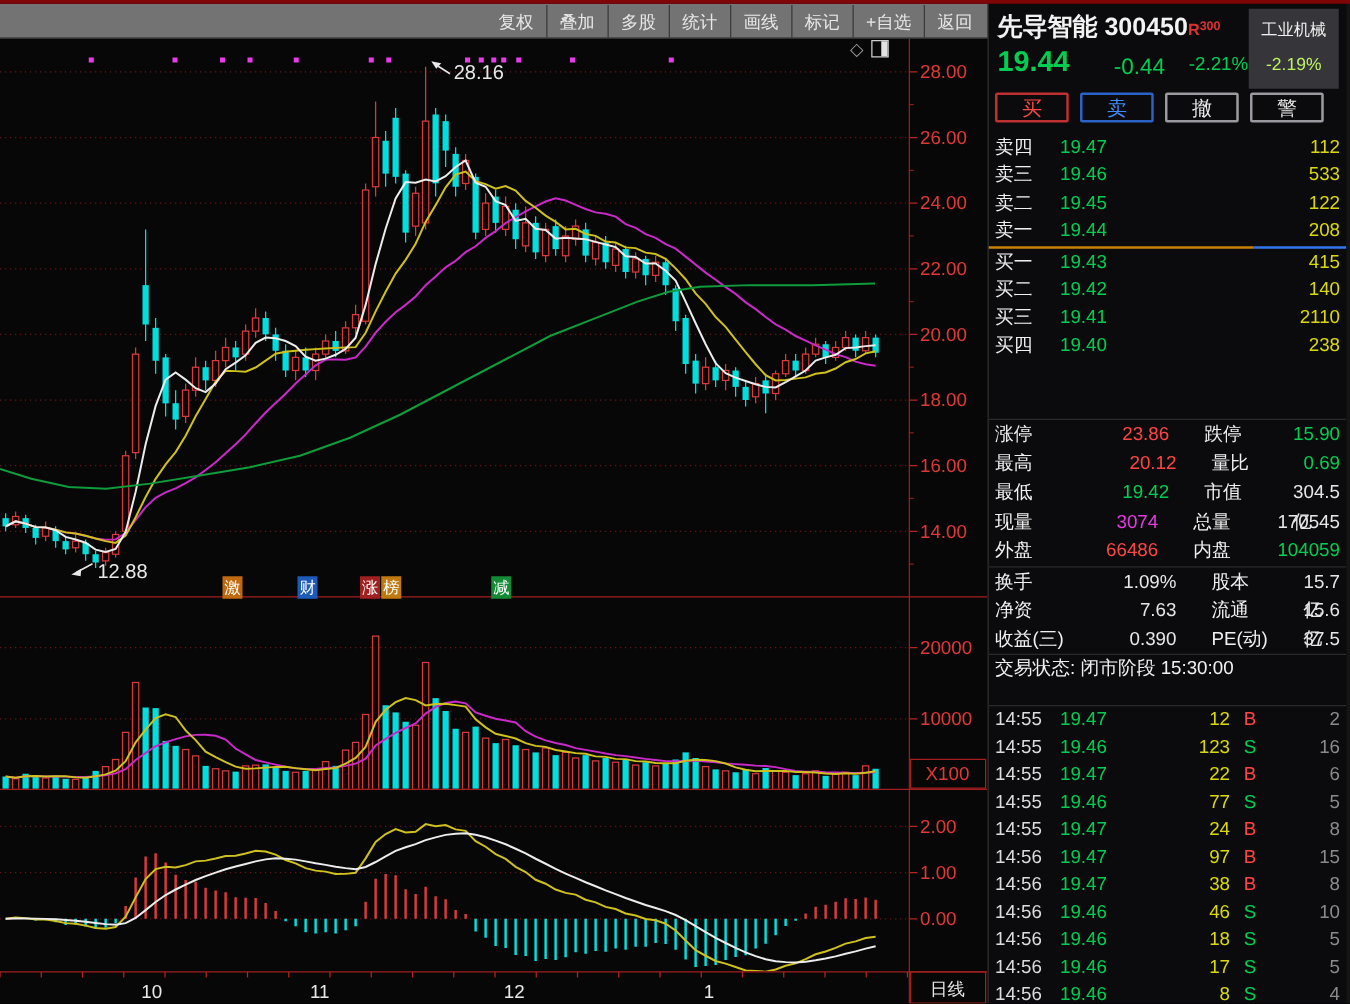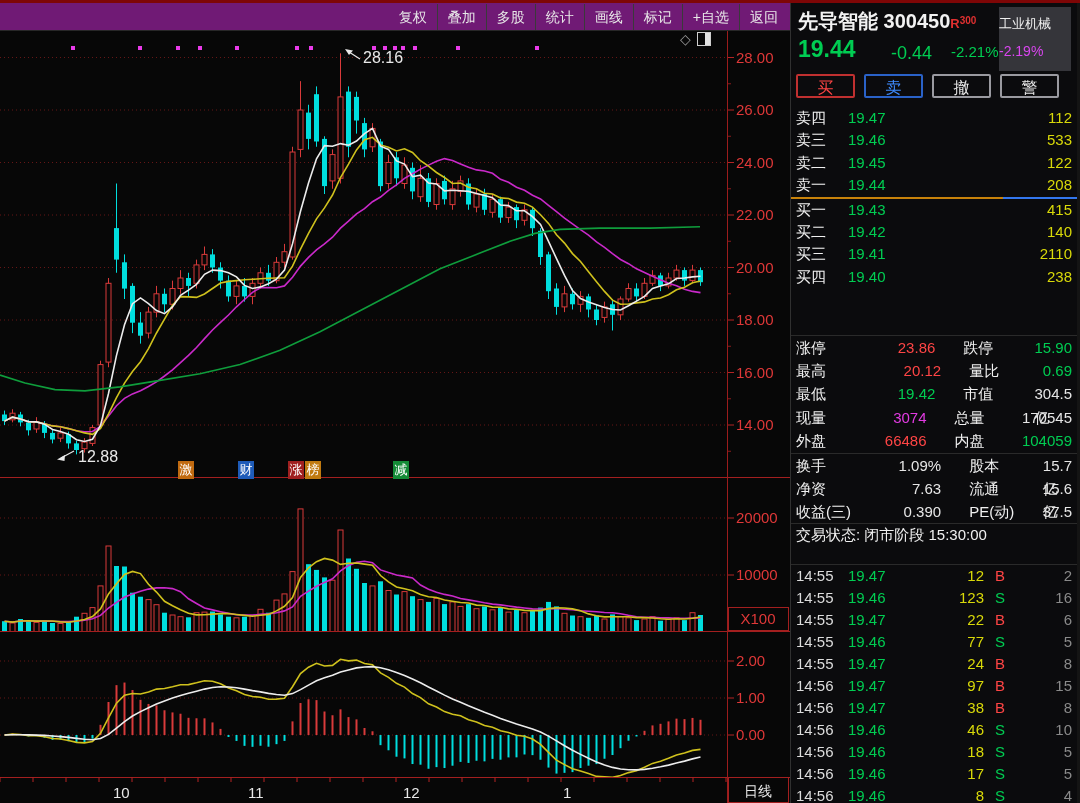--- a/index.html
+++ b/index.html
@@ -1,21 +1,21 @@
 <!DOCTYPE html>
 <html><head>
 <meta charset="utf-8">
 <style>
   html,body{margin:0;padding:0;background:#000;}
   #app{position:relative;width:1080px;height:803px;background:#000;overflow:hidden;
        font-family:"Liberation Sans",sans-serif;-webkit-font-smoothing:antialiased;}
   .topline{position:absolute;left:0;top:0;width:1080px;height:3px;background:#7e0606;z-index:9;}
   
   .left{position:absolute;left:0;top:0;width:790px;height:803px;background:#070707;}
-  .toolbar{position:absolute;left:0;top:3px;width:790px;height:27px;background:#701a75;
+  .toolbar{position:absolute;left:0;top:3px;width:790px;height:27px;background:#737373;
            border-bottom:1px solid #272727;z-index:5;}
   .tb{position:absolute;right:2px;top:0;height:27px;display:flex;align-items:center;}
   .tb span{display:inline-block;padding:0 10px;font-size:14px;color:#e8e8e8;line-height:26px;
            border-right:1px solid #3a3a3a;cursor:default;}
   .tb span:last-child{border-right:none;}
   #chart{position:absolute;left:0;top:0;}
   .corner{position:absolute;left:680px;top:31px;z-index:6;display:flex;align-items:center;gap:6px;}
   .corner .dia{color:#9a9a9a;font-size:14px;}
   .splitbox{display:inline-block;width:12px;height:12px;border:1.5px solid #cfcfcf;position:relative;}
   .splitbox::before{content:"";position:absolute;right:0;top:0;width:5px;height:12px;background:#e3e3e3;}
@@ -24,23 +24,23 @@
   
   .rp{position:absolute;left:790px;top:3px;width:286px;height:800px;background:#0b0b0d;
       border-left:1px solid #303030;color:#e6e6e6;}
   .rp-header{position:absolute;left:0;top:0;width:286px;height:69px;}
   .qname{position:absolute;left:7px;top:5px;font-size:20px;font-weight:bold;color:#f2f2f2;white-space:nowrap;}
   .qflag{color:#e03030;font-size:13px;font-weight:bold;}
   .qflagsub{color:#e03030;font-size:10px;vertical-align:4px;font-weight:bold;}
   .qprice{position:absolute;left:7px;top:33px;font-size:23px;font-weight:bold;color:#00cd52;}
   .qchg{position:absolute;left:100px;top:40px;font-size:18px;color:#00cd52;}
   .qpct{position:absolute;left:160px;top:40px;font-size:15px;color:#00cd52;}
-  .indbox{position:absolute;right:6px;top:4px;width:72px;height:64px;background:#35353a;text-align:left;}
+  .indbox{position:absolute;right:6px;top:4px;width:72px;height:64px;background:#35353a;text-align:center;}
   .indbox .i1{display:block;font-size:13px;color:#f0f0f0;margin-top:8px;}
-  .indbox .i2{display:block;font-size:14px;color:#d946ef;margin-top:10px;}
+  .indbox .i2{display:block;font-size:14px;color:#bef264;margin-top:10px;}
   .rp-buttons{position:absolute;left:0;top:71px;width:286px;height:30px;display:flex;gap:9px;padding-left:5px;box-sizing:border-box;}
   .tbtn{width:59px;height:24px;line-height:23px;text-align:center;font-size:16px;background:transparent;
         border:2px solid #9a9aa0;color:#e8e8e8;border-radius:2px;padding:0;font-family:inherit;}
   .tbtn.buy{border-color:#c03030;color:#ff4545;}
   .tbtn.sell{border-color:#2a62c8;color:#3f8cff;}
   .rp-book{position:absolute;left:0;top:104px;width:286px;}
   .brow{display:flex;height:22.4px;line-height:22.4px;font-size:15px;padding:0 5px;}
   .brow .l{width:52px;color:#f0f0f0;}
   .brow .p{width:90px;color:#00cd52;}
   .brow .v{flex:1;text-align:right;color:#d9d909;}

